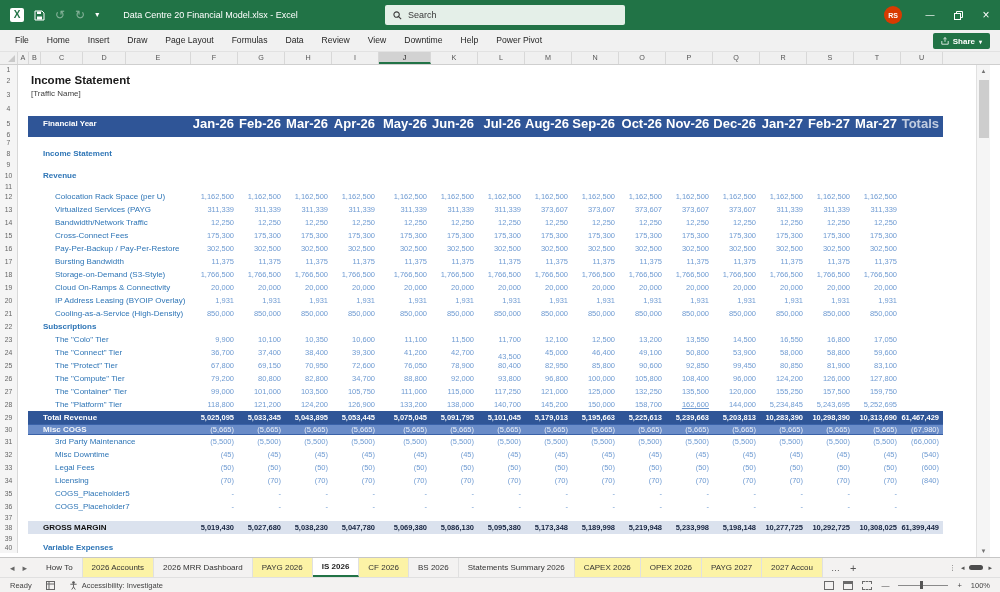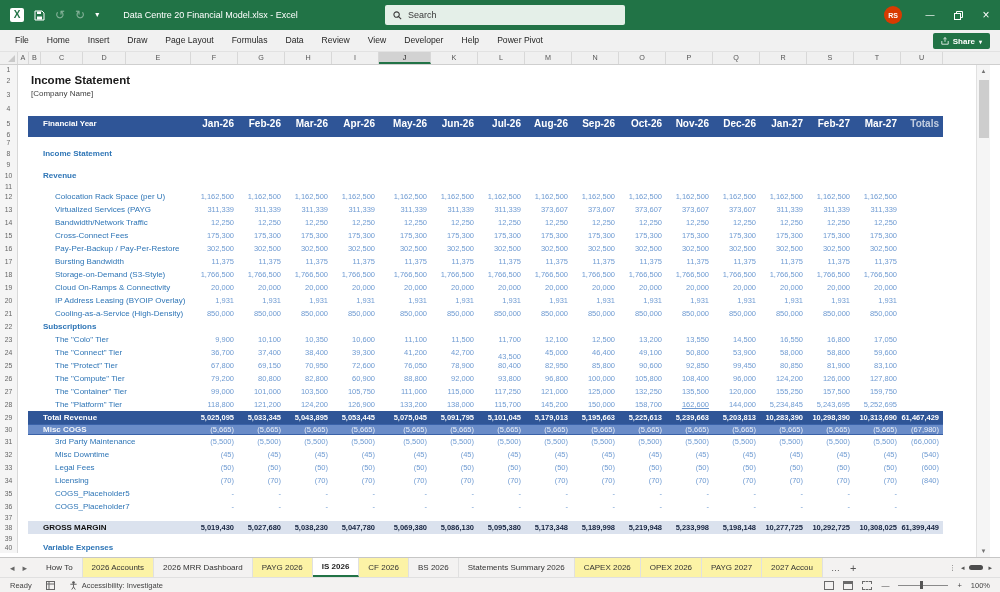--- a/index.html
+++ b/index.html
@@ -45,21 +45,21 @@
   .band.gm { background:#dbe2ee; }
   .lbl-b { width:163px; flex:0 0 163px; padding-left:15px; font-size:8px; font-weight:bold; white-space:nowrap; overflow:hidden; }
   .hdr .lbl-b, .total .lbl-b { color:#fff; }
   .cogs .lbl-b { color:rgba(255,255,255,.92); }
   .gm .lbl-b { color:#111; }
   .sec-label { position:absolute; left:25px; top:0; bottom:0; display:flex; align-items:center; font-size:8px; font-weight:bold; color:#2e75b6; white-space:nowrap; }
   .itemrow { position:absolute; left:0; top:0; bottom:0; right:0; display:flex; align-items:center; }
   .lbl-n { width:173px; flex:0 0 173px; padding-left:37px; font-size:8px; color:#2e75b6; white-space:nowrap; overflow:visible; }
   .vc { text-align:right; padding-right:4px; font-size:7.5px; white-space:nowrap; }
   .itemrow .vc { color:#6f9bd2; }
-  .hdr .vc { color:#fff; font-weight:bold; font-size:10px; }
+  .hdr .vc { color:#fff; font-weight:bold; font-size:13px; }
   .hdr .vc.tot-h { color:rgba(255,255,255,.7); }
   .total .vc { color:#fff; font-weight:bold; }
   .cogs .vc { color:rgba(255,255,255,.88); }
   .gm .vc { color:#15233f; font-weight:bold; }
   .vtot { width:42px; flex:0 0 42px; }
 
   
   .vscroll { position:absolute; right:10px; top:65px; bottom:35px; width:14px; background:#f5f5f5; border-left:1px solid #e1e1e1; display:flex; flex-direction:column; align-items:center; }
   .sarrow { font-size:6px; color:#737373; line-height:12px; }
   .sthumb { width:10px; height:58px; background:#cdcdcd; margin-top:3px; }
@@ -129,21 +129,21 @@
     <div class="menu-tabs">
         <div class="menu-item">File</div>
         <div class="menu-item">Home</div>
         <div class="menu-item">Insert</div>
         <div class="menu-item">Draw</div>
         <div class="menu-item">Page Layout</div>
         <div class="menu-item">Formulas</div>
         <div class="menu-item">Data</div>
         <div class="menu-item">Review</div>
         <div class="menu-item">View</div>
-        <div class="menu-item">Developer</div>
+        <div class="menu-item">Downtime</div>
         <div class="menu-item">Help</div>
         <div class="menu-item">Power Pivot</div>
       </div>
     <div class="share-btn">
       <svg width="8" height="8" viewBox="0 0 10 10">
           <path d="M1 5v4h8V5" fill="none" stroke="#fff"></path>
           <line x1="5" y1="6" x2="5" y2="1" stroke="#fff"></line>
           <path d="M3 2.5L5 .7l2 1.8" fill="none" stroke="#fff"></path>
         </svg>
       <span>Share</span>
@@ -187,21 +187,21 @@
         </div>
         <div class="grow" style="height: 15px;">
           <div class="rn">2</div>
           <div class="rc">
             <div class="cell-title">Income Statement</div>
           </div>
         </div>
         <div class="grow" style="height: 12px;">
           <div class="rn">3</div>
           <div class="rc">
-            <div class="cell-subtitle">[Company Name]</div>
+            <div class="cell-subtitle">[Traffic Name]</div>
           </div>
         </div>
         <div class="grow" style="height: 16px;">
           <div class="rn">4</div>
           <div class="rc"></div>
         </div>
         <div class="grow" style="height: 15px;">
           <div class="rn">5</div>
           <div class="rc">
             <div class="band hdr">
@@ -574,21 +574,21 @@
           </div>
         </div>
         <div class="grow" style="height: 13px;">
           <div class="rn">26</div>
           <div class="rc">
             <div class="itemrow">
               <div class="lbl-n">The "Compute" Tier</div>
               <div class="vc" style="width: 47px; flex: 0 0 47px;">79,200</div>
               <div class="vc" style="width: 47px; flex: 0 0 47px;">80,800</div>
               <div class="vc" style="width: 47px; flex: 0 0 47px;">82,800</div>
-              <div class="vc" style="width: 47px; flex: 0 0 47px;">60,900</div>
+              <div class="vc" style="width: 47px; flex: 0 0 47px;">34,700</div>
               <div class="vc" style="width: 52px; flex: 0 0 52px;">88,800</div>
               <div class="vc" style="width: 47px; flex: 0 0 47px;">92,000</div>
               <div class="vc" style="width: 47px; flex: 0 0 47px;">93,800</div>
               <div class="vc" style="width: 47px; flex: 0 0 47px;">96,800</div>
               <div class="vc" style="width: 47px; flex: 0 0 47px;">100,000</div>
               <div class="vc" style="width: 47px; flex: 0 0 47px;">105,800</div>
               <div class="vc" style="width: 47px; flex: 0 0 47px;">108,400</div>
               <div class="vc" style="width: 47px; flex: 0 0 47px;">96,000</div>
               <div class="vc" style="width: 47px; flex: 0 0 47px;">124,200</div>
               <div class="vc" style="width: 47px; flex: 0 0 47px;">126,000</div>
@@ -625,21 +625,21 @@
           <div class="rn">28</div>
           <div class="rc">
             <div class="itemrow">
               <div class="lbl-n">The "Platform" Tier</div>
               <div class="vc" style="width: 47px; flex: 0 0 47px;">118,800</div>
               <div class="vc" style="width: 47px; flex: 0 0 47px;">121,200</div>
               <div class="vc" style="width: 47px; flex: 0 0 47px;">124,200</div>
               <div class="vc" style="width: 47px; flex: 0 0 47px;">126,900</div>
               <div class="vc" style="width: 52px; flex: 0 0 52px;">133,200</div>
               <div class="vc" style="width: 47px; flex: 0 0 47px;">138,000</div>
-              <div class="vc" style="width: 47px; flex: 0 0 47px;">115,700</div>
+              <div class="vc" style="width: 47px; flex: 0 0 47px;">140,700</div>
               <div class="vc" style="width: 47px; flex: 0 0 47px;">145,200</div>
               <div class="vc" style="width: 47px; flex: 0 0 47px;">150,000</div>
               <div class="vc" style="width: 47px; flex: 0 0 47px;">158,700</div>
               <div class="vc" style="width: 47px; flex: 0 0 47px; text-decoration: underline;">162,600</div>
               <div class="vc" style="width: 47px; flex: 0 0 47px;">144,000</div>
               <div class="vc" style="width: 47px; flex: 0 0 47px;">5,234,845</div>
               <div class="vc" style="width: 47px; flex: 0 0 47px;">5,243,695</div>
               <div class="vc" style="width: 47px; flex: 0 0 47px;">5,252,695</div>
               <div class="vc vtot"></div>
             </div>

